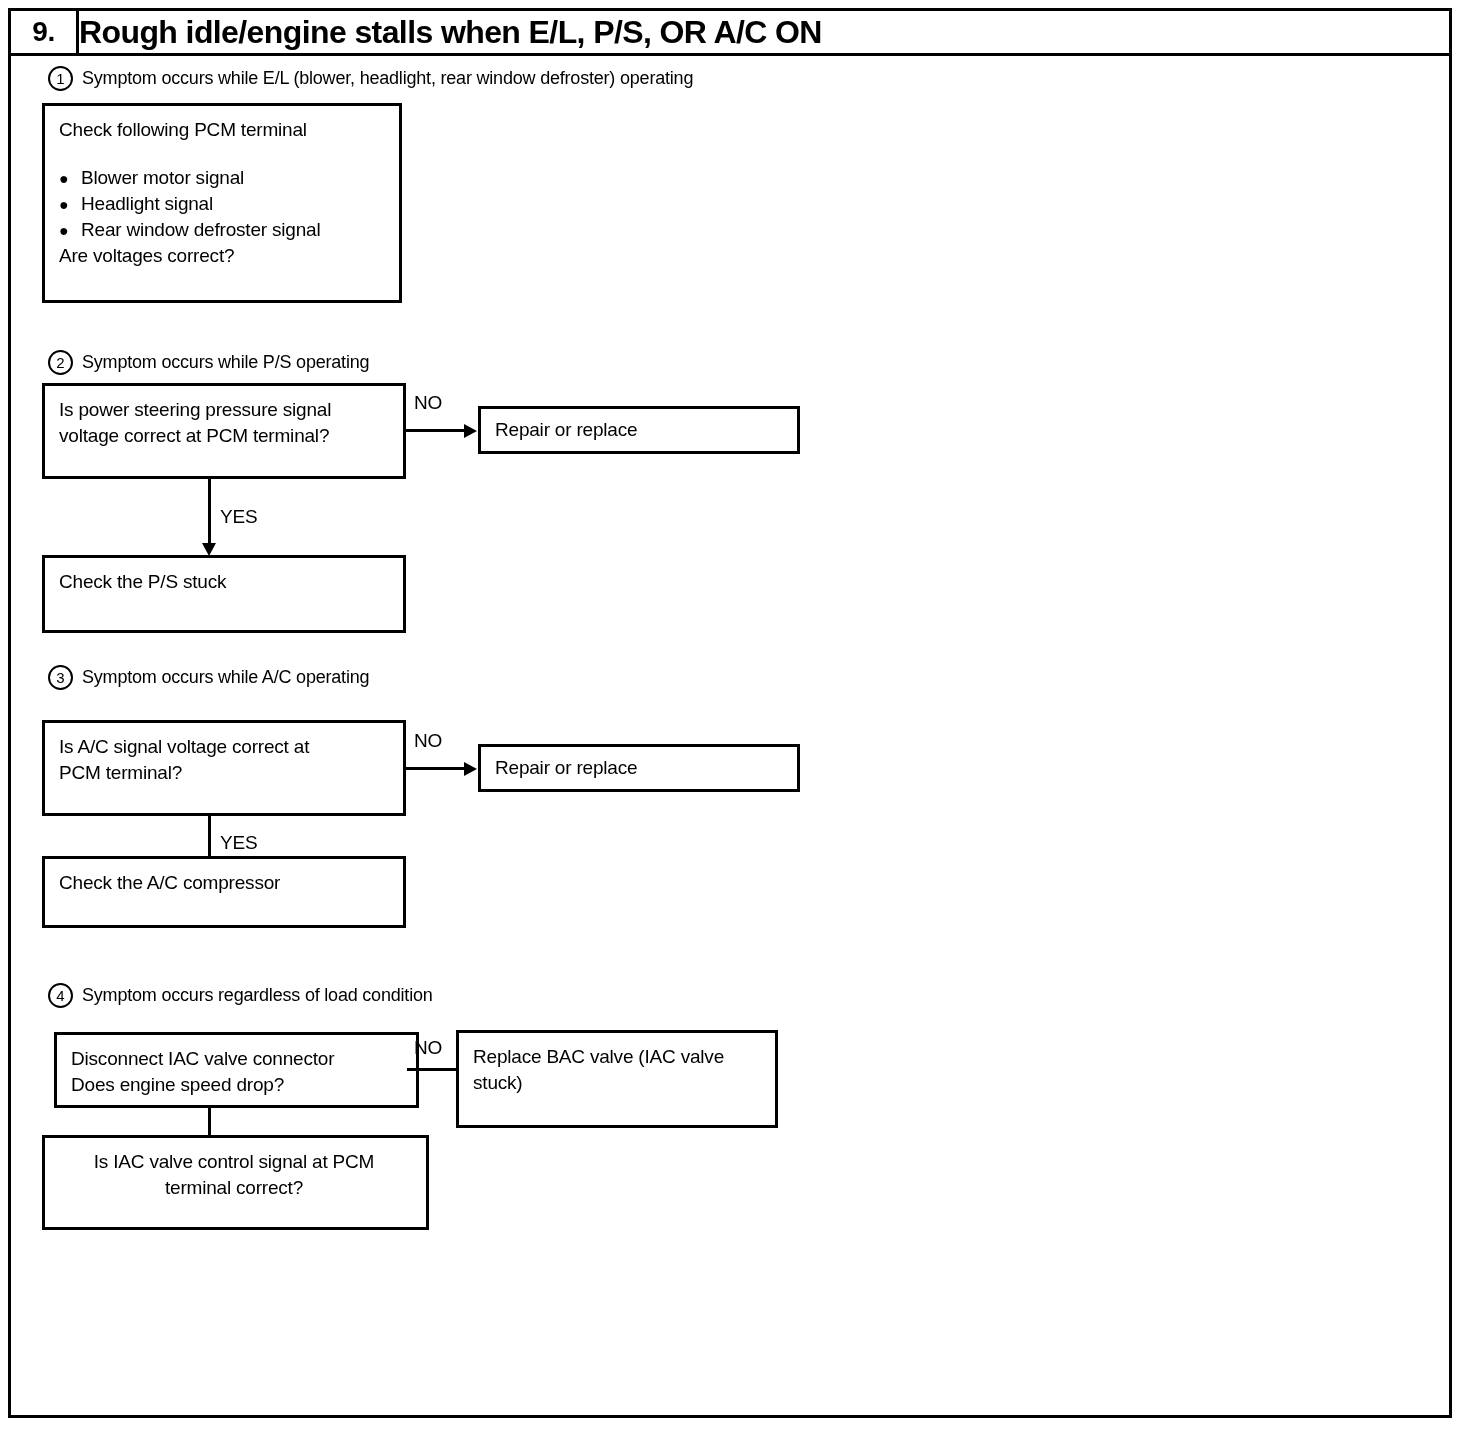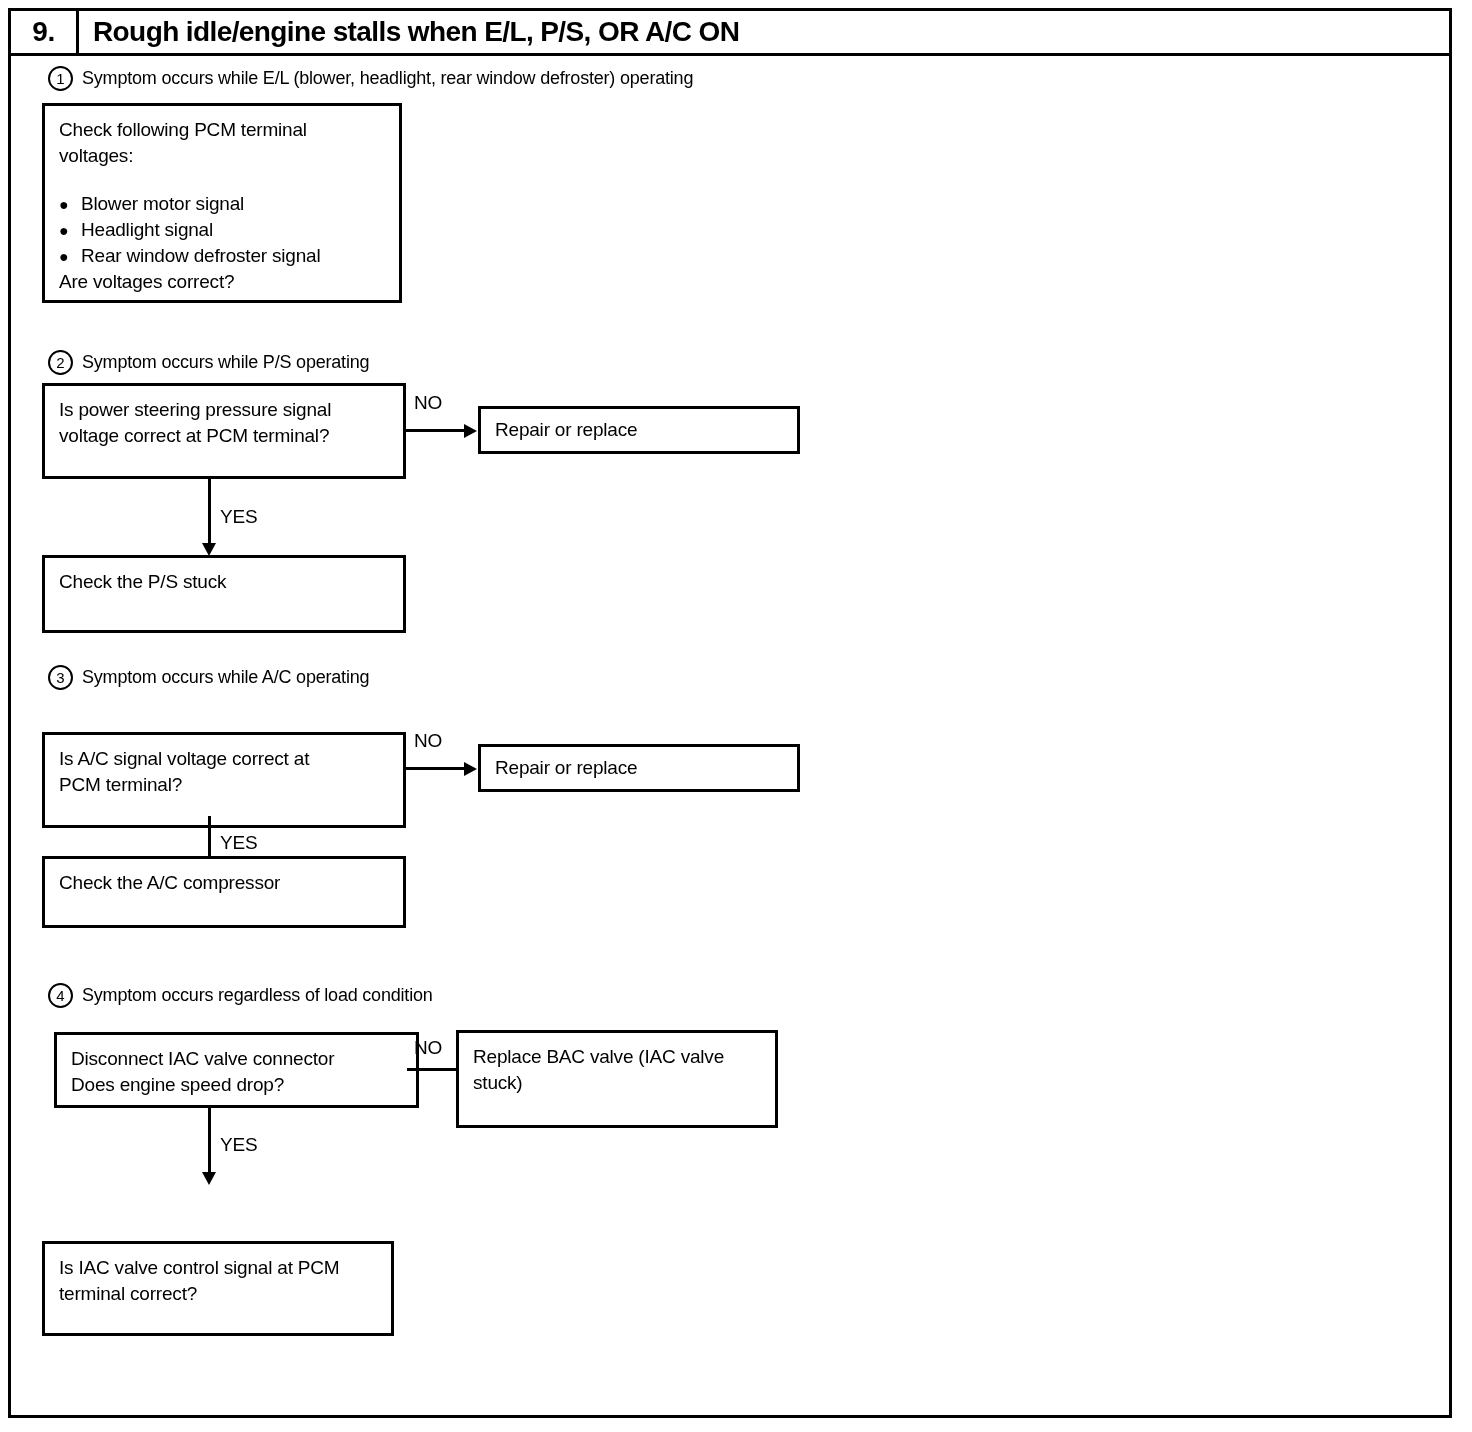--- a/index.html
+++ b/index.html
@@ -52,22 +52,21 @@
     align-items: center;
     justify-content: center;
     font-size: 28px;
     font-weight: bold;
     letter-spacing: -0.5px;
   }
   .header-title {
     flex: 1;
     display: flex;
     align-items: center;
-    padding-left: 14px;
-    font-size: 28px;
+    font-size: 32px;
     font-weight: bold;
     letter-spacing: -0.6px;
     white-space: nowrap;
   }
 
   
   .section-head {
     position: absolute;
     display: flex;
     align-items: center;
@@ -168,21 +167,20 @@
     <div class="header-title">Rough idle/engine stalls when E/L, P/S, OR A/C ON</div>
   </div>
 
   <div class="section-head" style="left:48px; top:66px;">
     <span class="circ-num">1</span>
     <span class="section-head-label">Symptom occurs while E/L (blower, headlight, rear window defroster) operating</span>
   </div>
 
   <div class="box" style="left:42px; top:103px; width:360px; height:200px;">
     <div class="line">Check following PCM terminal</div>
-    <div class="line">voltages:</div>
     <div class="blank"></div>
     <div class="bullets">
       <div class="bullet-row">
         <span class="bullet-dot">●</span>
         <span>Blower motor signal</span>
       </div>
       <div class="bullet-row">
         <span class="bullet-dot">●</span>
         <span>Headlight signal</span>
       </div>
@@ -216,21 +214,21 @@
   <div class="edge-label" style="left:220px; top:506px;">YES</div>
   <div class="box" style="left:42px; top:555px; width:364px; height:78px;">
     <div class="line">Check the P/S stuck</div>
   </div>
 
   <div class="section-head" style="left:48px; top:665px;">
     <span class="circ-num">3</span>
     <span class="section-head-label">Symptom occurs while A/C operating</span>
   </div>
 
-  <div class="box" style="left:42px; top:720px; width:364px; height:96px;margin-top:12px;">
+  <div class="box" style="left:42px; top:720px; width:364px; height:96px;">
     <div class="line">Is A/C signal voltage correct at</div>
     <div class="line">PCM terminal?</div>
   </div>
 
   <div class="hline" style="left:406px; top:767px; width:62px;"></div>
   <div class="arrow-right" style="left:464px; top:762px;"></div>
   <div class="edge-label" style="left:414px; top:730px;">NO</div>
   <div class="box" style="left:478px; top:744px; width:322px; height:48px;">
     <div class="line" style="margin-top:-3px;">Repair or replace</div>
   </div>
@@ -256,18 +254,18 @@
   <div class="arrow-right" style="left:464px; top:1063px;"></div>
   <div class="edge-label" style="left:414px; top:1037px;">NO</div>
   <div class="box" style="left:456px; top:1030px; width:322px; height:98px;">
     <div class="line">Replace BAC valve (IAC valve</div>
     <div class="line">stuck)</div>
   </div>
 
   <div class="vline" style="left:208px; top:1108px; height:67px;"></div>
   <div class="arrow-down" style="left:202px; top:1172px;"></div>
   <div class="edge-label" style="left:220px; top:1134px;">YES</div>
-  <div class="box" style="left:42px; top:1241px; width:352px; height:95px;">
+  <div class="box" style="left:42px; top:1135px; width:387px; height:95px;text-align:center;">
     <div class="line">Is IAC valve control signal at PCM</div>
     <div class="line">terminal correct?</div>
   </div>
 
 </div>
 
 </body></html>

